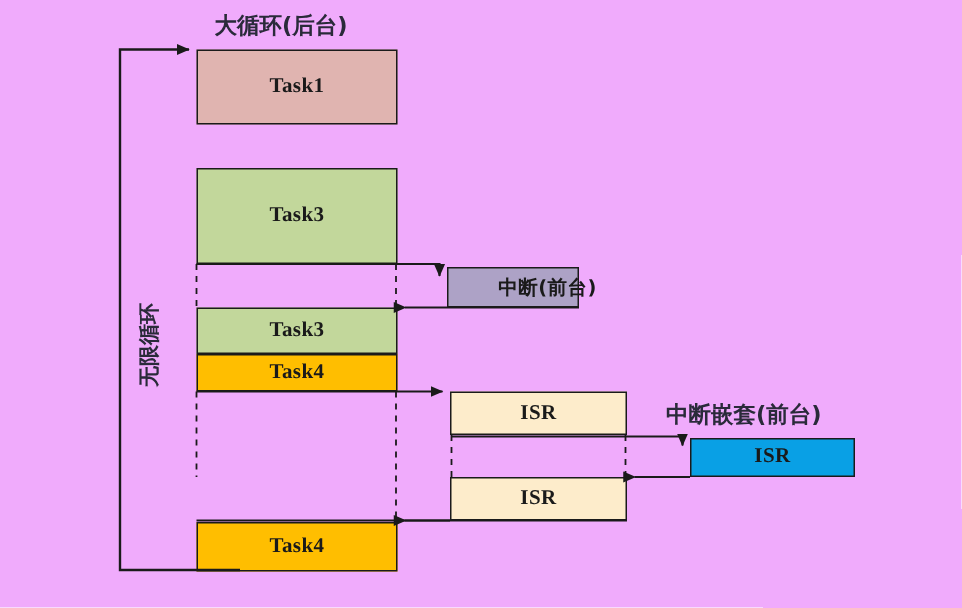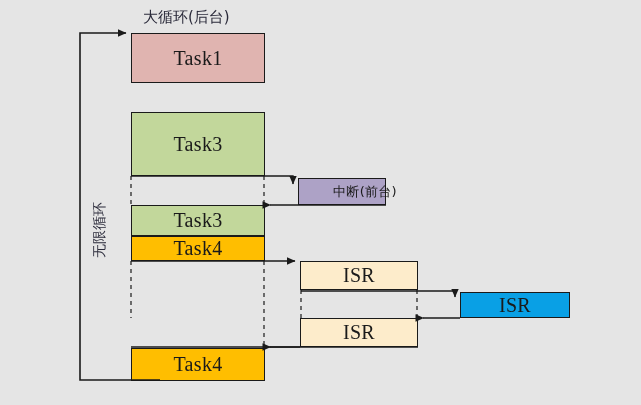--- a/index.html
+++ b/index.html
@@ -4,33 +4,34 @@
 <style>
   html, body {
     margin: 0;
     padding: 0;
     background: #ffffff;
   }
   #canvas {
     position: relative;
     width: 641px;
     height: 405px;
-    background: #e5e5e5;
+    background: #f0abfc;
     overflow: hidden;
     font-family: "Liberation Serif", "DejaVu Serif", serif;
+    font-weight: bold;
   }
   .box {
     position: absolute;
     box-sizing: border-box;
     border: 1px solid #1a1a1a;
     display: flex;
     align-items: center;
     justify-content: center;
     color: #1a1a1a;
-    font-size: 20px;
+    font-size: 14px;
     letter-spacing: 0.3px;
     white-space: nowrap;
   }
   .label {
     position: absolute;
     color: #2a2a3a;
     font-size: 15px;
     white-space: nowrap;
     font-family: "Liberation Serif", "DejaVu Serif", serif;
   }
@@ -54,20 +55,21 @@
     font-family: "DejaVu Sans", "Liberation Sans", sans-serif;
   }
 </style>
 </head>
 <body>
 
 <div id="canvas">
 
   <div class="label cjk" style="left:143px; top:8px;">大循环(后台)</div>
 
+  <div class="label cjk" style="left:444px; top:267px;">中断嵌套(前台)</div>
 
   <div class="vlabel cjk" style="left:91px; top:258px;">无限循环</div>
 
   <div class="box" style="left:131px; top:33px; width:134px; height:50px; background:#e0b4b0;">
     <span>Task1</span>
   </div>
 
 
   <div class="box" style="left:131px; top:112px; width:134px; height:64px; background:#c2d79b;">
     <span>Task3</span>

